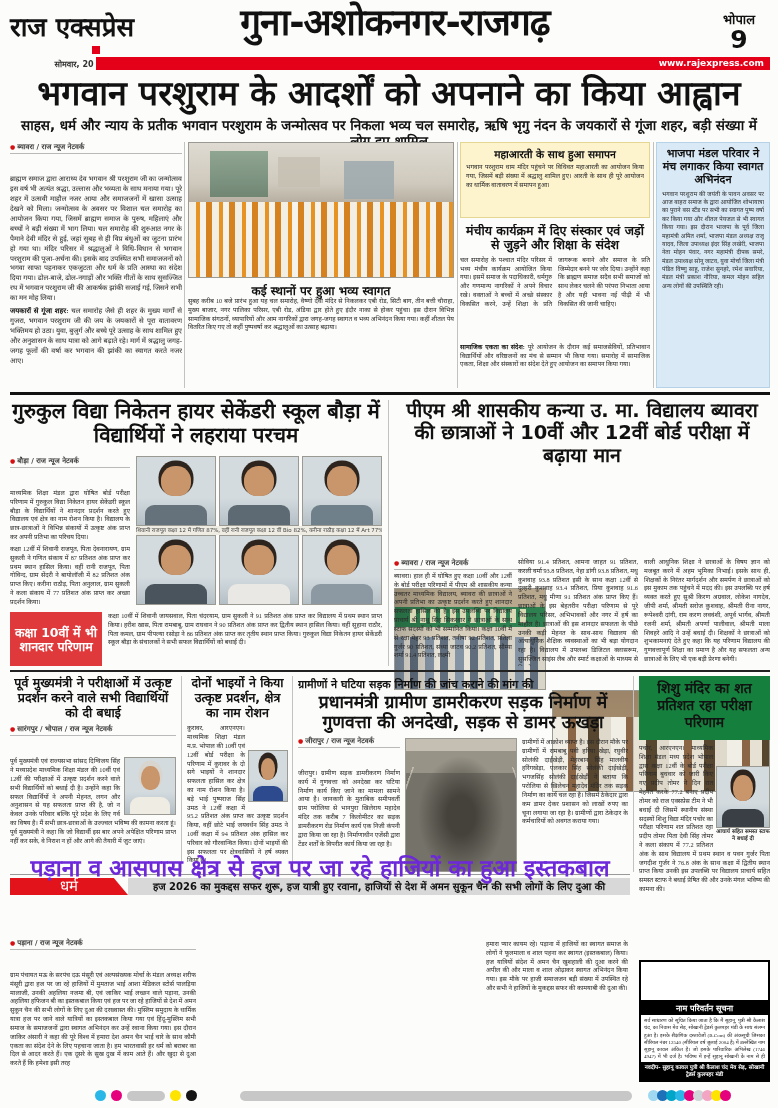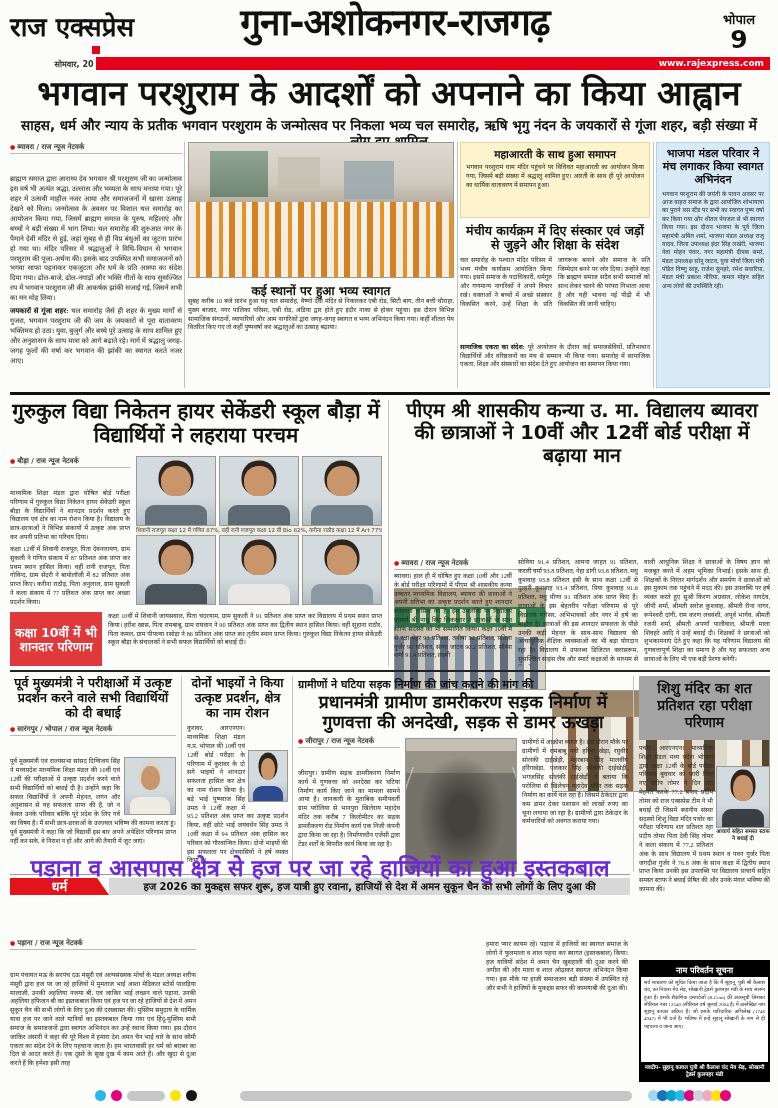--- a/index.html
+++ b/index.html
@@ -43,21 +43,21 @@
       border-left:2px solid rgba(235,230,215,.5); border-right:2px solid rgba(235,230,215,.5); transform:perspective(60px) rotateX(18deg); }
   .person { position:relative; background:linear-gradient(180deg,#d3dbdf 0 60%,#b4bfc5 100%); border:1px solid #9a9a92; }
   .person::before { content:""; position:absolute; top:13%; left:50%; width:38%; height:44%; margin-left:-19%;
       background:#c9956b; border-radius:48% 48% 44% 44%; box-shadow:0 -3px 0 2.5px var(--hair,#2d241d); }
   .person::after { content:""; position:absolute; bottom:0; left:50%; width:80%; height:30%; margin-left:-40%;
       background:var(--torso,#606d76); border-radius:9px 9px 0 0; }
 
   
   .aarti-box { background:#fdf3cd; border:1px solid #e6d globally; border:1px solid #e6d694; padding:4px 5px; }
   .bjp-box { background:#d9eaf6; border:1px solid #b6d2e8; padding:4px 5px; }
-  .gray-box { background:#a3a3a3; padding:4px; }
+  .gray-box { background:#15803d; padding:4px; }
   .red-box { background:#e0393c; color:#fff; padding:4px 3px; }
   .notice { border:2px solid #000; background:#fff; display:flex; flex-direction:column; }
   .notice-head, .notice-foot { background:#000; color:#fff; font-family:"DejaVu Sans",sans-serif; font-weight:bold; text-align:center; }
 
   .dot { width:11px; height:11px; border-radius:50%; display:inline-block; }
   .pill { height:10px; border-radius:5px; background:#c7c7c7; display:inline-block; }
 </style>
 </head>
 <body>
 
@@ -201,34 +201,34 @@
       <span class="person" style="display:block;width:54px;height:62px;--torso:#3a3f46;"></span>
       <span class="sans center" style="display:block;font-size:5.5px;font-weight:bold;line-height:1.2;">आचार्य सहित समस्त स्टाफ ने बधाई दी</span>
     </span>
     <span>पचोर, आरएनएन। माध्यमिक शिक्षा मंडल मध्य प्रदेश भोपाल द्वारा कक्षा 12वीं के बोर्ड परीक्षा परिणाम बुधवार को जारी किए गए प्रदीप तोमर ने दिन रात मेहनत करके 77.2 बनाए प्रदीप तोमर को राज एक्सप्रेस टीम ने भी बधाई दी जिसमें स्थानीय संस्था सदस्यों शिशु विद्या मंदिर पचोर का</span>
     <span>परीक्षा परिणाम शत प्रतिशत रहा प्रदीप तोमर पिता देवी सिंह तोमर ने कला संकाय में 77.2 प्रतिशत अंक के साथ विद्यालय में प्रथम स्थान व पवन गुर्जर पिता जगदीश गुर्जर ने 76.8 अंक के साथ कक्षा में द्वितीय स्थान प्राप्त किया उनकी इस उपलब्धि पर विद्यालय प्राचार्य सहित समस्त स्टाफ ने बधाई प्रेषित की और उनके मंगल भविष्य की कामना की।</span>
   </div>
 
   <div class="abs" style="left:10px;top:874px;width:620px;height:1px;background:#999;"></div>
 
   <div class="abs" style="left:10px;top:878px;width:620px;height:17px;display:flex;">
-    <div class="sans center" style="width:99px;background:#e3131b;color:#fff;font-size:13px;font-weight:bold;line-height:17px;clip-path:polygon(0 0,88% 0,100% 100%,0 100%);">धर्म</div>
+    <div class="sans center" style="width:118px;background:#e3131b;color:#fff;font-size:15px;font-weight:normal;line-height:17px;clip-path:polygon(0 0,88% 0,100% 100%,0 100%);">धर्म</div>
     <div class="hl center" style="flex:1;background:#d8d8d8;font-size:10px;line-height:17px;overflow:hidden;white-space:nowrap;">हज 2026 का मुकद्दस सफर शुरू, हज यात्री हुए रवाना, हाजियों से देश में अमन सुकून चैन की सभी लोगों के लिए दुआ की</div>
   </div>
   <div class="abs hl center" style="left:10px;top:856px;width:620px;font-size:23px;line-height:1.05;color:#6d28d9;">पड़ाना व आसपास क्षेत्र से हज पर जा रहे हाजियों का हुआ इस्तकबाल</div>
 
   <div class="abs" style="left:10px;top:938px;width:186px;height:148px;overflow:hidden;">
     <div class="byline">पड़ाना / राज न्यूज नेटवर्क</div>
     <div class="tiny" style="height:134px;">ग्राम पंचायत मऊ के सरपंच दऊ मंसूरी एवं अल्पसंख्यक मोर्चा के मंडल अध्यक्ष शरीफ मंसूरी द्वारा हज पर जा रहे हाजियों में मुमताज भाई आशा मेडिकल स्टोर्स पालड़िया मालाजी, उनकी अहलिया नजमा बी, एवं जाकिर भाई लच्छन वाले पड़ाना, उनकी अहलिया हफिजन बी का इस्तकबाल किया एवं हज पर जा रहे हाजियों से देश में अमन सुकून चैन की सभी लोगों के लिए दुआ की दरख्वास्त की। मुस्लिम समुदाय के धार्मिक यात्रा हज पर जाने वाले यात्रियों का इस्तकबाल किया गया एवं हिंदू-मुस्लिम सभी समाज के समाजजनों द्वारा स्वागत अभिनंदन कर उन्हें रवाना किया गया। इस दौरान जाकिर अंसारी ने कहा की पूरे विश्व में हमारा देश अमन चैन भाई चारे के साथ कौमी एकता का संदेश देने के लिए पहचाना जाता है। हम भारतवासी हर धर्म को बराबर का दिल से आदर करते हैं। एक दूसरे के सुख दुख में काम आते हैं। और खुदा से दुआ करते हैं कि हमेशा इसी तरह</div>
   </div>
 
   <div class="abs tiny" style="left:486px;top:940px;width:142px;height:146px;">हमारा प्यार कायम रहे। पड़ाना में हाजियों का स्वागत समाज के लोगों ने फूलमाला व शाल पहना कर स्वागत (इस्तकबाल) किया। हज यात्रियों संदेश में अमन चैन खुशहाली की दुआ करने की अपील की और माला व शाल ओढ़ाकर स्वागत अभिनंदन किया गया। इस मौके पर हाजी समाजजन बड़ी संख्या में उपस्थित रहे और सभी ने हाजियों के मुकद्दस सफर की कामयाबी की दुआ की।</div>
 
   <div class="abs notice" style="left:639px;top:960px;width:131px;height:122px;">
-    <div class="notice-head" style="font-size:8px;padding:2px 0;">नाम परिवर्तन सूचना</div>
+    <div class="notice-head" style="font-size:8px;padding:2px 0;margin-top:38px;">नाम परिवर्तन सूचना</div>
     <div style="flex:1;font-size:5px;line-height:1.45;text-align:justify;padding:2px 3px;overflow:hidden;color:#222;">सर्व साधारण को सूचित किया जाता है कि मैं सुहानू, पुत्री श्री कैलाश चंद, का निवास मेव सेड़, सोखानी ट्रेडर्स कुलपहर मंडी के साथ संलग्न हुआ है। इसके शैक्षणिक दस्तावेजों (B.Com) की अंकसूची जिसका सीरियल नंबर 12540 (सीरियल वर्ष जुलाई 2004 है) में उल्लेखित नाम सुहानू कावल अंकित है। जो इसके पारिवारिक अभिलेख (1746 4947) में भी दर्ज है। भविष्य में इन्हें सुहानू सोखानी के नाम से ही पहचाना व जाना जाए।</div>
     <div class="notice-foot" style="font-size:5.5px;padding:2px;line-height:1.3;">नवदीप- सुहानू कावल पुत्री श्री कैलाश चंद मेव सेड़, सोखानी ट्रेडर्स कुलपहर मंडी</div>
   </div>
 
   <div class="abs" style="left:95px;top:1090px;display:flex;align-items:center;gap:5px;">
     <span class="dot" style="background:#2ab7e8;"></span>
     <span class="dot" style="background:#e5007e;"></span>
     <span class="pill" style="width:38px;"></span>
     <span class="dot" style="background:#ffe400;"></span>
     <span class="dot" style="background:#141414;"></span>

